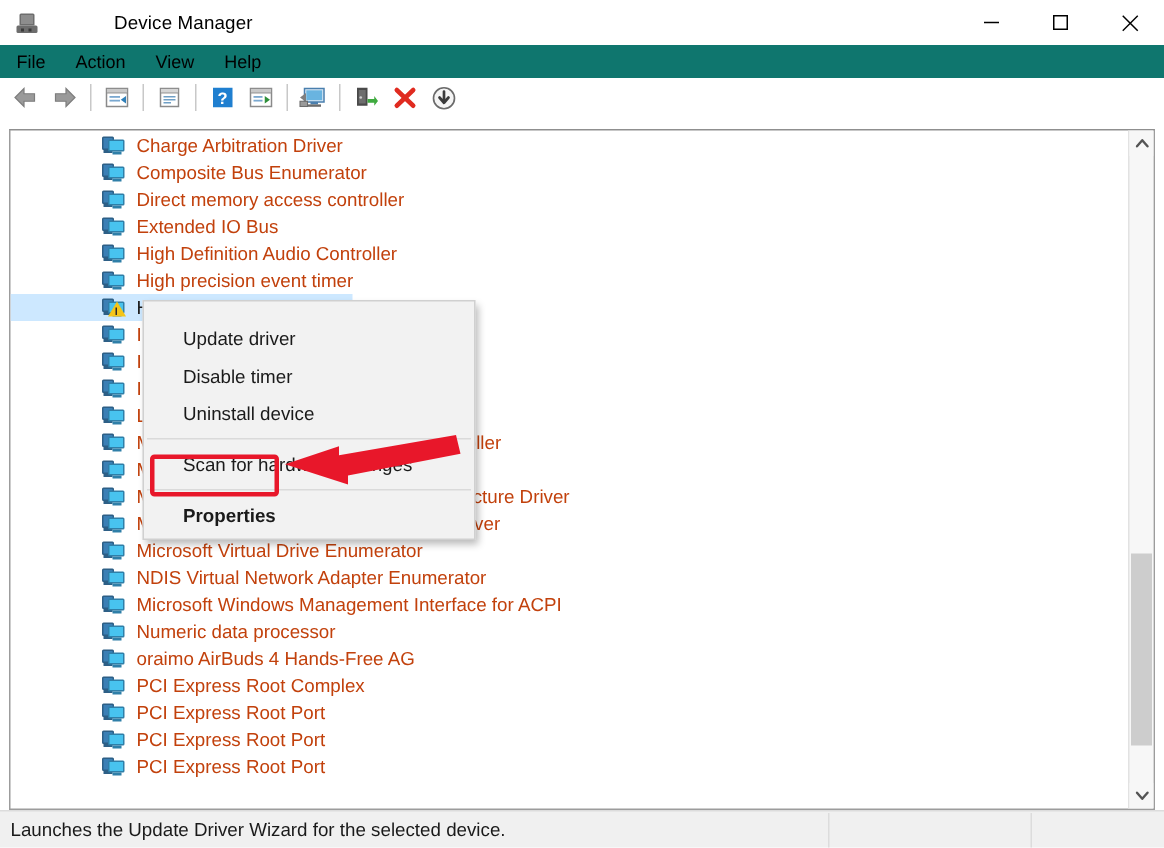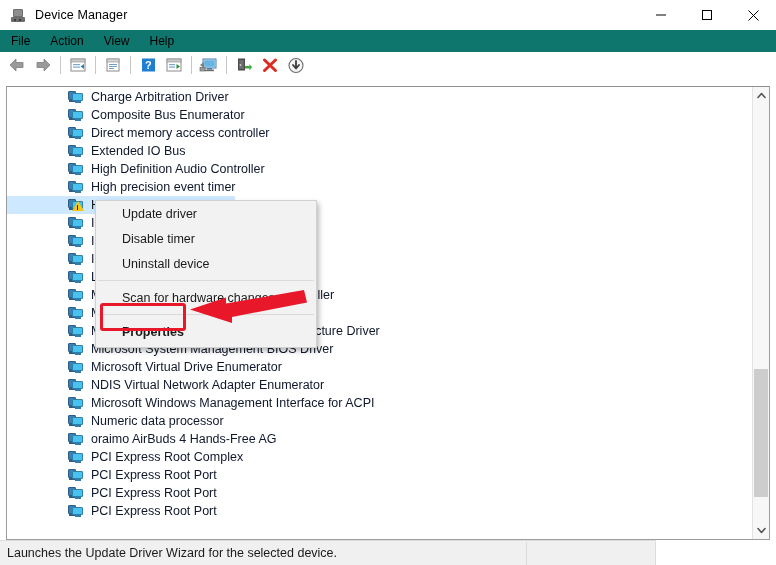--- a/index.html
+++ b/index.html
@@ -19,20 +19,21 @@
   }
 
   
   .titlebar {
     position: absolute;
     left: 0; top: 0;
     width: 776px; height: 30px;
     background: #ffffff;
     display: flex;
     align-items: center;
+    gap: 41px;
   }
   .title-icon {
     width: 16px; height: 16px;
     margin-left: 10px;
     position: relative;
     flex: 0 0 auto;
   }
   .title-icon .ti-base {
     position: absolute;
     left: 1px; bottom: 1px;
@@ -198,21 +199,21 @@
     border-bottom: 10px solid #f5c518;
   }
   .dev-icon .warn-bang {
     position: absolute;
     left: 9px; top: 7px;
     width: 1px; height: 5px;
     background: #2b2b2b;
   }
   .row-label {
     font-size: 12.5px;
-    color: #0f172a;
+    color: #c2410c;
     line-height: 18px;
   }
   .row.selected .row-label { color: #1a1a1a; }
 
   
   .scrollbar {
     position: absolute;
     right: 0; top: 0;
     width: 17px;
     height: 100%;
@@ -238,21 +239,21 @@
     width: 14px;
     top: 282px;
     height: 128px;
     background: #cdcdcd;
   }
 
   
   .statusbar {
     position: absolute;
     left: 0; bottom: 0;
-    width: 656px; height: 25px;
+    width: 776px; height: 25px;
     background: #f0f0f0;
     border-top: 1px solid #dcdcdc;
     box-sizing: border-box;
     display: flex;
     align-items: center;
   }
   .status-pane {
     height: 23px;
     display: flex;
     align-items: center;
@@ -274,21 +275,21 @@
   }
 
   
   .ctxmenu {
     position: absolute;
     left: 95px; top: 200px;
     width: 222px;
     background: #f2f2f2;
     border: 1px solid #d0d0d0;
     box-shadow: 2px 3px 5px rgba(0,0,0,0.28);
-    padding: 0 0 3px 0;
+    padding: 12px 0 3px 0;
     box-sizing: border-box;
     z-index: 30;
   }
   .ctx-item {
     height: 25px;
     display: flex;
     align-items: center;
     padding-left: 26px;
     font-size: 12.5px;
     color: #1a1a1a;

